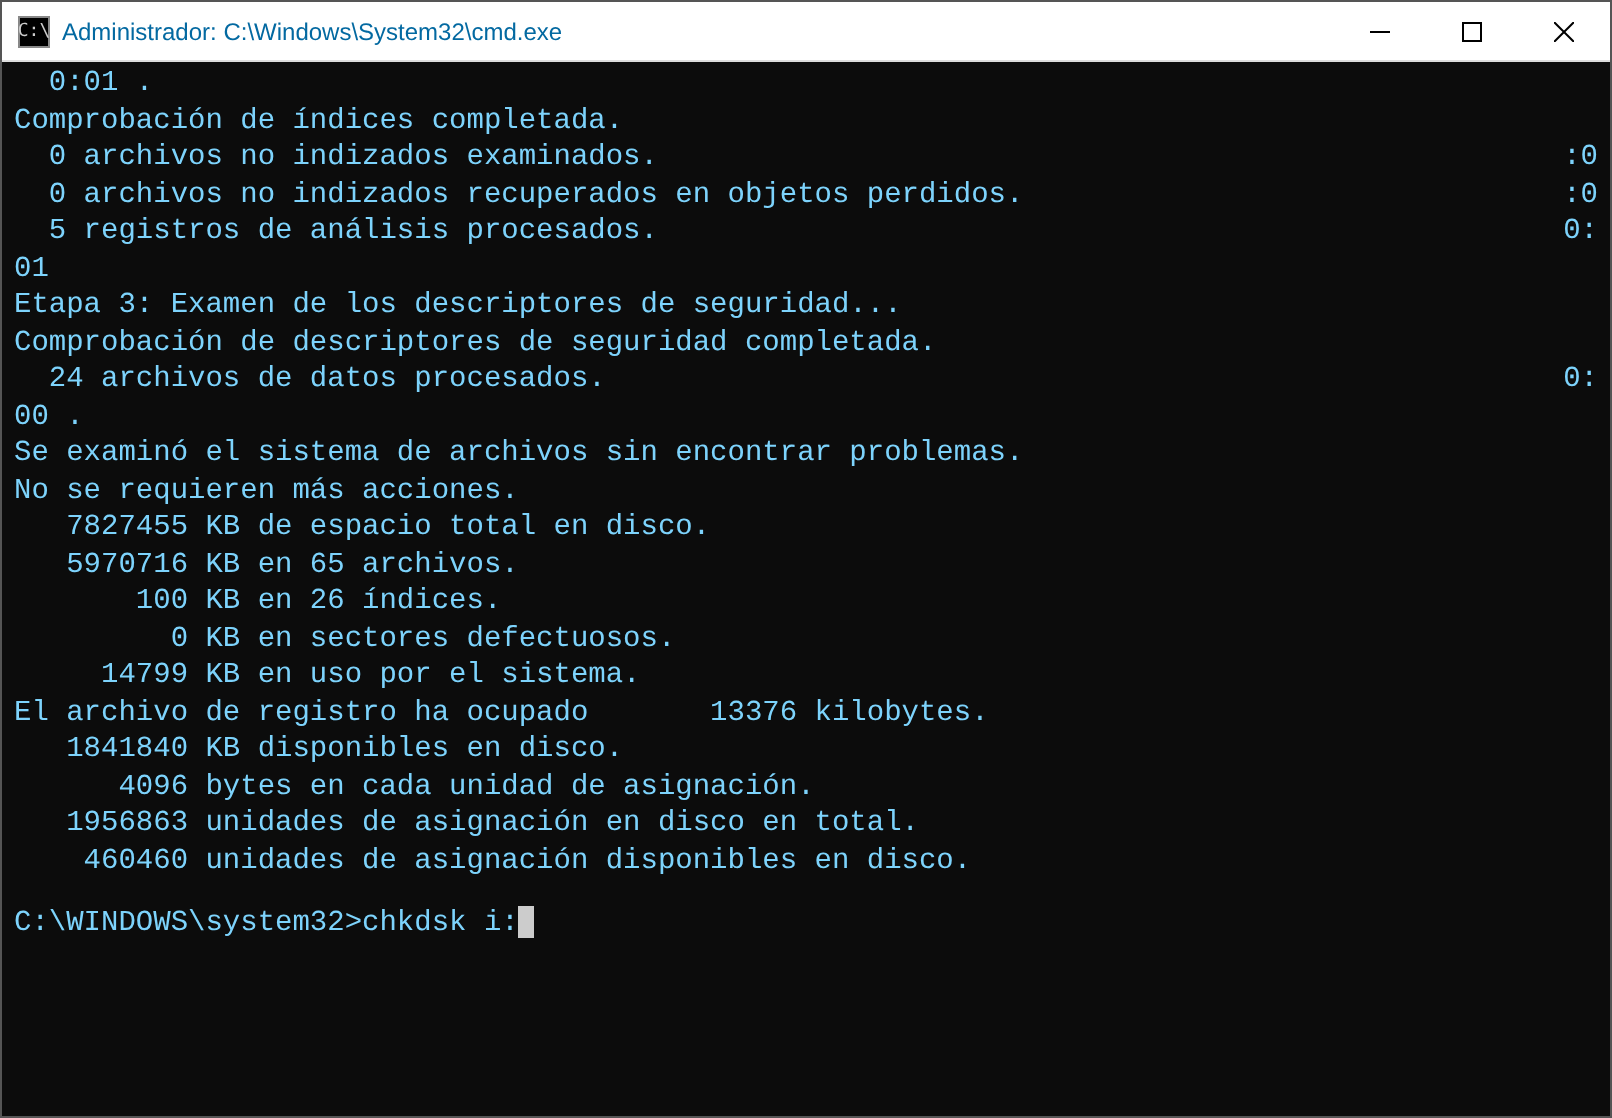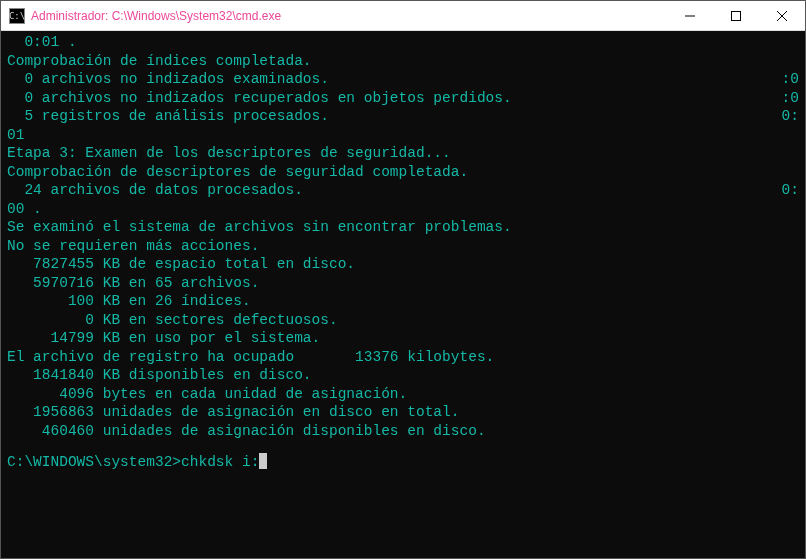--- a/index.html
+++ b/index.html
@@ -39,21 +39,21 @@
       align-items: center;
       justify-content: center;
       font-size: 9px;
       color: #ccc;
       font-family: monospace;
       border: 1px solid #888;
     }
     .titlebar-text {
       flex: 1;
       font-size: 12px;
-      color: #ec4899;
+      color: #0369a1;
       white-space: nowrap;
       overflow: hidden;
     }
     .titlebar-controls {
       display: flex;
     }
     .titlebar-btn {
       width: 46px;
       height: 30px;
       display: flex;
@@ -65,21 +65,21 @@
       border: none;
       font-family: "Segoe UI", sans-serif;
     }
     .titlebar-btn svg {
       width: 10px;
       height: 10px;
     }
     .terminal {
       flex: 1;
       background: #0c0c0c;
-      color: #14b8a6;
+      color: #7dd3fc;
       font-family: Consolas, "Courier New", monospace;
       font-size: 14.5px;
       line-height: 18.5px;
       padding: 2px 6px;
       overflow: hidden;
       white-space: pre;
     }
     .line {
       display: flex;
     }

